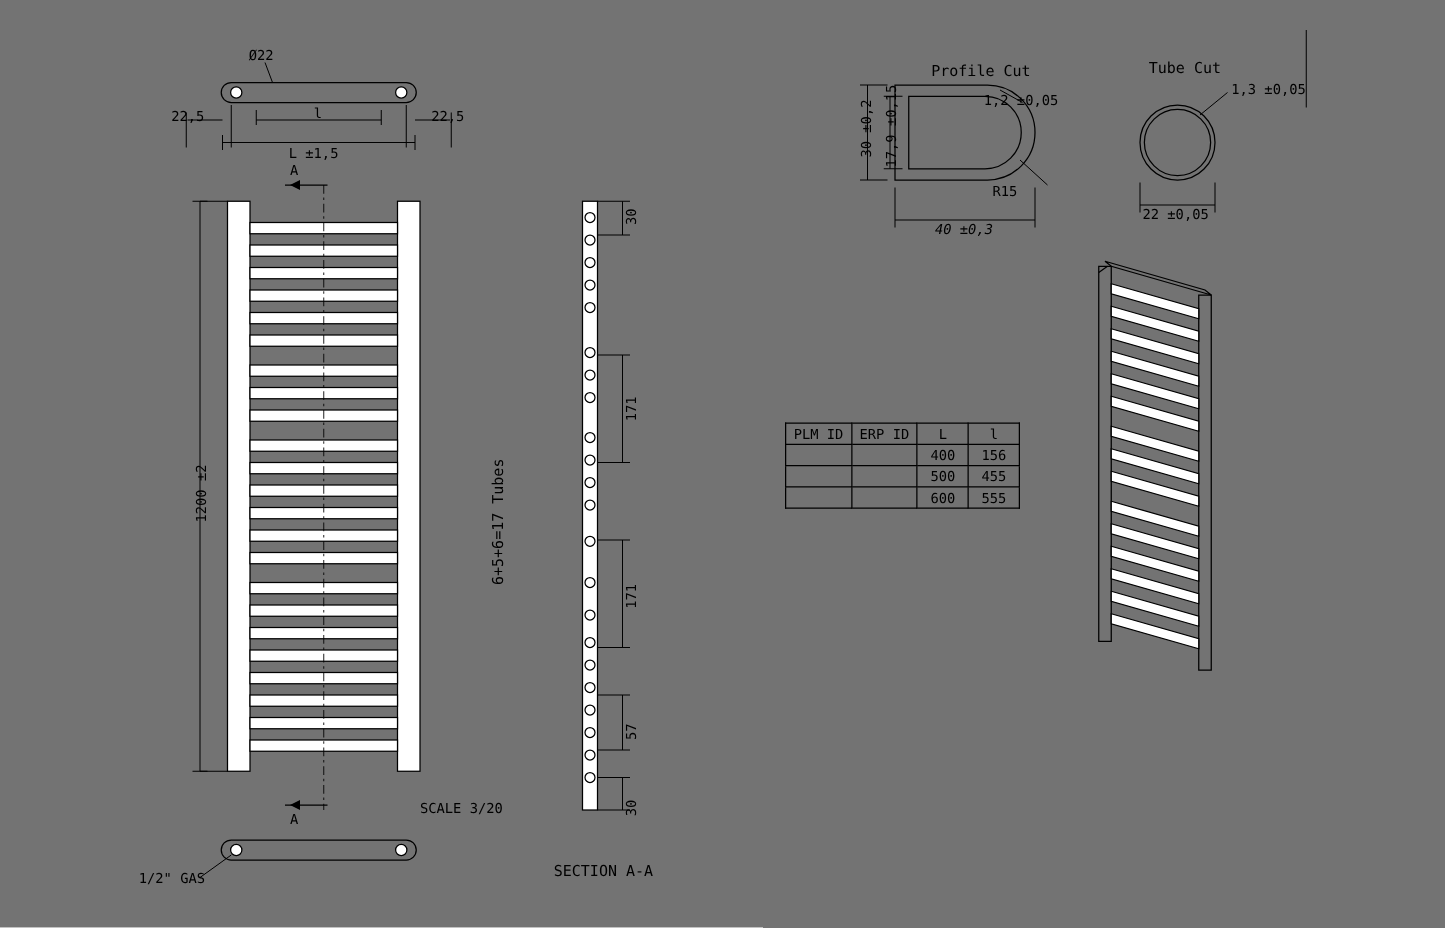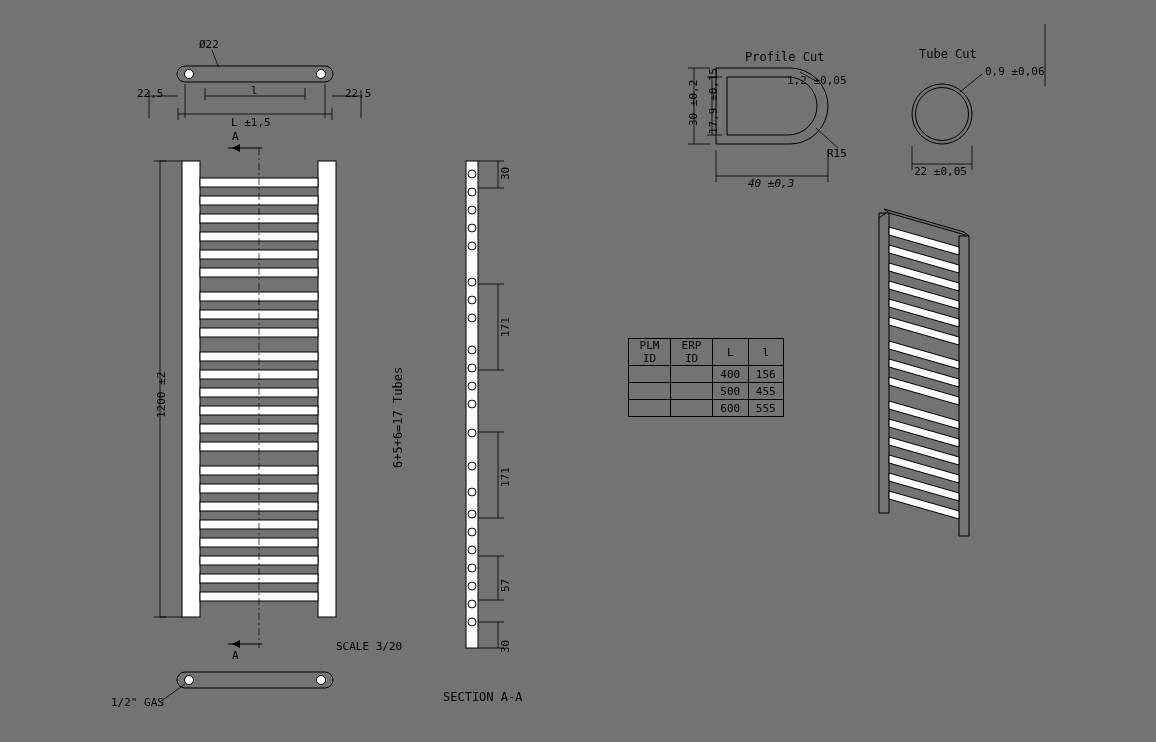--- a/index.html
+++ b/index.html
@@ -253,28 +253,28 @@
   <div class="lbl rot90" style="left:500px; top:592px;">57</div>
   <div class="lbl rot90" style="left:500px; top:653px;">30</div>
   <div class="lbl md" style="left:443px; top:691px;">SECTION  A-A</div>
 
   <div class="lbl" style="left:111px; top:697px;">1/2" GAS</div>
 
   <div class="lbl md" style="left:745px; top:51px;">Profile Cut</div>
   <div class="lbl rot90" style="left:688px; top:126px;">30 ±0,2</div>
   <div class="lbl rot90" style="left:708px; top:134px;">17,9 ±0,15</div>
   <div class="lbl" style="left:787px; top:75px;">1,2 ±0,05</div>
-  <div class="lbl" style="left:827px; top:148px;text-align:right;">R15</div>
+  <div class="lbl" style="left:794px; top:148px;text-align:right;">R15</div>
   <div class="lbl" style="left:748px; top:178px;font-style:italic;">40 ±0,3</div>
 
   <div class="lbl md" style="left:919px; top:48px;">Tube Cut</div>
-  <div class="lbl" style="left:985px; top:66px;">0,9 ±0,06</div>
+  <div class="lbl" style="left:985px; top:66px;">1,3 ±0,05</div>
   <div class="lbl" style="left:914px; top:166px;">22 ±0,05</div>
 
-  <table class="idtbl" style="left:628px; top:338px; width:156px;">
+  <table class="idtbl" style="left:628px; top:338px; width:188px;">
     <thead>
       <tr>
         <th style="width:56px;">PLM ID</th>
         <th style="width:56px;margin-top:12px;">ERP ID</th>
         <th style="width:38px;">L</th>
         <th style="width:38px;">l</th>
       </tr>
     </thead>
     <tbody>
       <tr>

